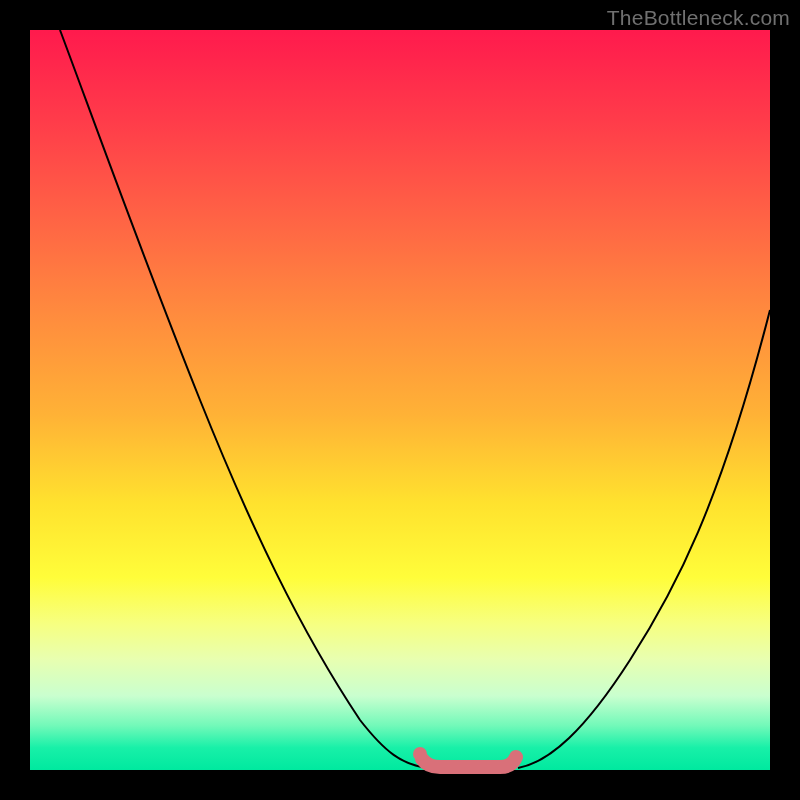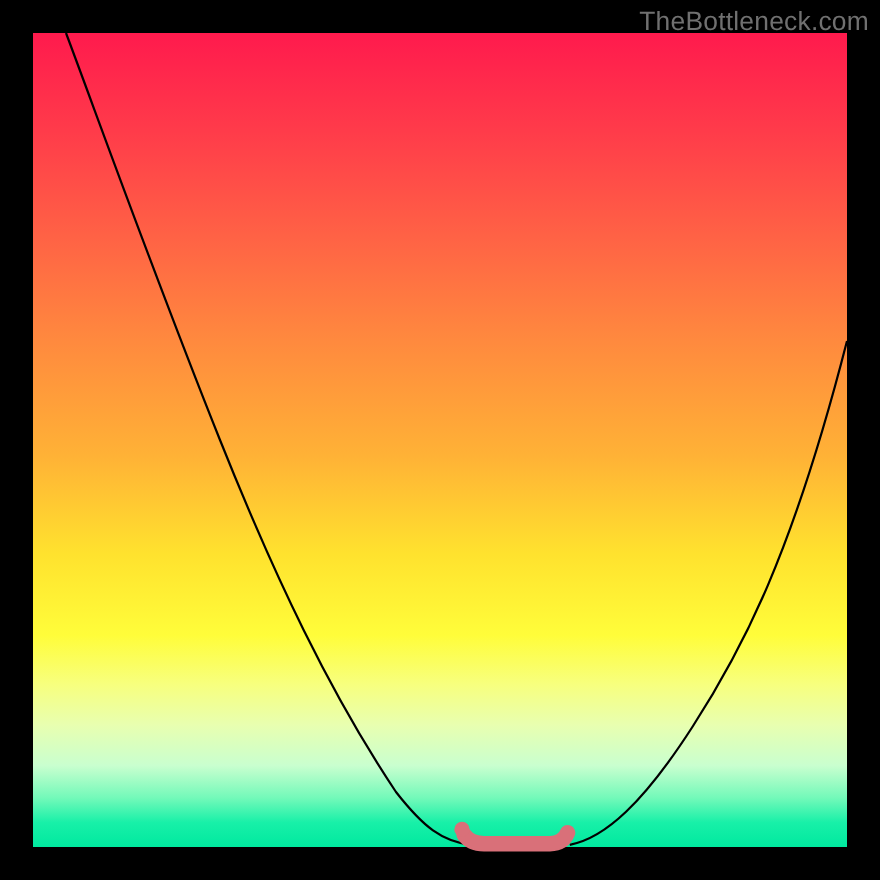--- a/index.html
+++ b/index.html
@@ -37,21 +37,21 @@
       #72f9b9 94%,
       #18f0a8 97%,
       #00e99f 100%
     );
   }
   .watermark {
     position: absolute;
     top: 6px;
     right: 10px;
     color: #707070;
-    font-size: 24px;
+    font-size: 21px;
     font-weight: 500;
     letter-spacing: 0.2px;
     user-select: none;
   }
   svg.curves {
     position: absolute;
     inset: 0;
     width: 740px;
     height: 740px;
     overflow: visible;

